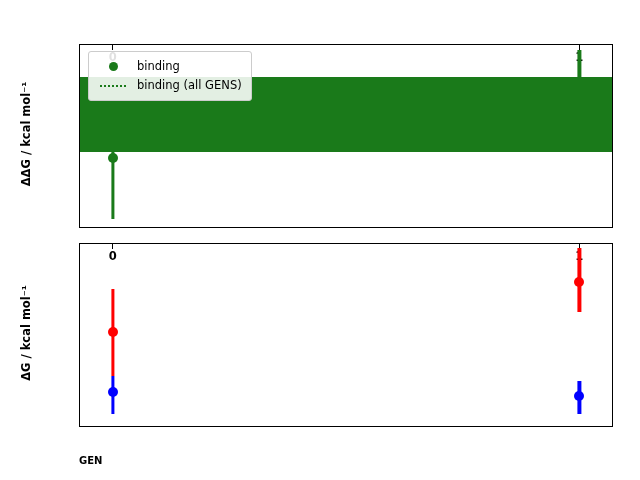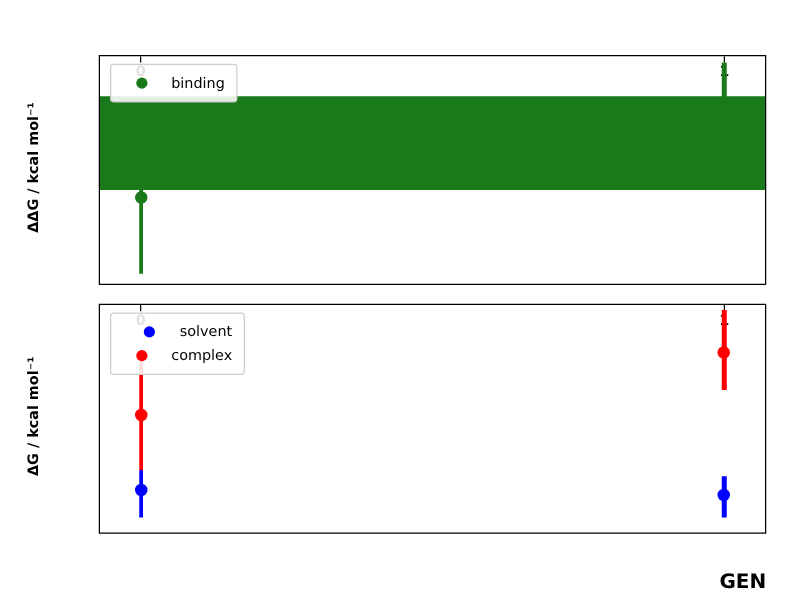--- a/index.html
+++ b/index.html
@@ -116,22 +116,22 @@
     top: 40px;
     width: 160px;
     text-align: center;
     margin-left: -53px;
   }
   #xlabel {
     position: absolute;
     left: 79px;
     top: 455px;
     width: 534px;
-    text-align: right;
-    font-size: 16px;
+    text-align: left;
+    font-size: 10px;
     font-weight: bold;
     color: #000000;
   }
 
   
   .band {
     position: absolute;
     left: 0;
     width: 100%;
   }
@@ -166,21 +166,20 @@
     font-size: 11.5px;
     color: #000000;
   }
   #legend-top { left: 8px; top: 6px; }
   #legend-bottom { left: 8px; top: 6px; }
   .legend-row {
     display: flex;
     align-items: center;
     height: 19px;
     white-space: nowrap;
-    justify-content: flex-end;
   }
   .legend-handle {
     width: 34px;
     display: flex;
     align-items: center;
     justify-content: center;
     margin-right: 7px;
     flex: 0 0 34px;
   }
   .legend-dot {
@@ -238,20 +237,26 @@
       <div class="marker" style="left: 499.333px; top: 48.3241px; background: rgb(26, 122, 26);"></div>
       <div class="band" style="top: 32.0069px; height: 74.6828px; background: rgb(26, 122, 26);"></div>
       <div class="dotline" style="top: 69.0345px; border-top-color: rgb(26, 122, 26);"></div>
       <div class="legend" id="legend-top">
         <div class="legend-row">
           <span class="legend-handle">
             <span class="legend-dot" style="background: rgb(26, 122, 26);"></span>
           </span>
           <span class="legend-label">binding</span>
         </div>
+        <div class="legend-row">
+          <span class="legend-handle">
+            <span class="legend-dash" style="border-top-color: rgb(26, 122, 26);"></span>
+          </span>
+          <span class="legend-label">binding (all GENS)</span>
+        </div>
       </div>
     </div>
   <div class="ylabel" id="ylabel-top" style="top: 127px; left: 0px; margin-left: -54px; width: 160px;">ΔΔG / kcal mol⁻¹</div>
 
   <div class="axes" id="axes-bottom">
     <div class="plot-layer" id="plot-bottom"></div>
 
   <div class="ytick" style="top: 31.4167px;">
         <div class="ytick-mark"></div>
       </div>
@@ -270,32 +275,18 @@
         <div class="xtick-label">1</div>
       </div>
       <div class="errbar" style="left: 32.6667px; top: 131.625px; height: 37.9167px; background: rgb(0, 0, 255);"></div>
       <div class="marker" style="left: 32.6667px; top: 147.875px; background: rgb(0, 0, 255);"></div>
       <div class="errbar" style="left: 499.333px; top: 137.042px; height: 32.5px; background: rgb(0, 0, 255);"></div>
       <div class="marker" style="left: 499.333px; top: 151.667px; background: rgb(0, 0, 255);"></div>
       <div class="errbar" style="left: 32.6667px; top: 44.9583px; height: 86.6667px; background: rgb(255, 0, 0);"></div>
       <div class="marker" style="left: 32.6667px; top: 88.2917px; background: rgb(255, 0, 0);"></div>
       <div class="errbar" style="left: 499.333px; top: 4.33333px; height: 63.375px; background: rgb(255, 0, 0);"></div>
       <div class="marker" style="left: 499.333px; top: 37.9167px; background: rgb(255, 0, 0);"></div>
-      <div class="legend" id="legend-bottom">
-        <div class="legend-row">
-          <span class="legend-handle">
-            <span class="legend-dot" style="background: rgb(0, 0, 255);"></span>
-          </span>
-          <span class="legend-label">solvent</span>
-        </div>
-        <div class="legend-row">
-          <span class="legend-handle">
-            <span class="legend-dot" style="background: rgb(255, 0, 0);"></span>
-          </span>
-          <span class="legend-label">complex</span>
-        </div>
-      </div>
     </div>
   <div class="ylabel" id="ylabel-bottom" style="top: 326px; left: 0px; margin-left: -54px; width: 160px;">ΔG / kcal mol⁻¹</div>
 
   <div id="xlabel">GEN</div>
 
 </div>
 
 </body></html>

